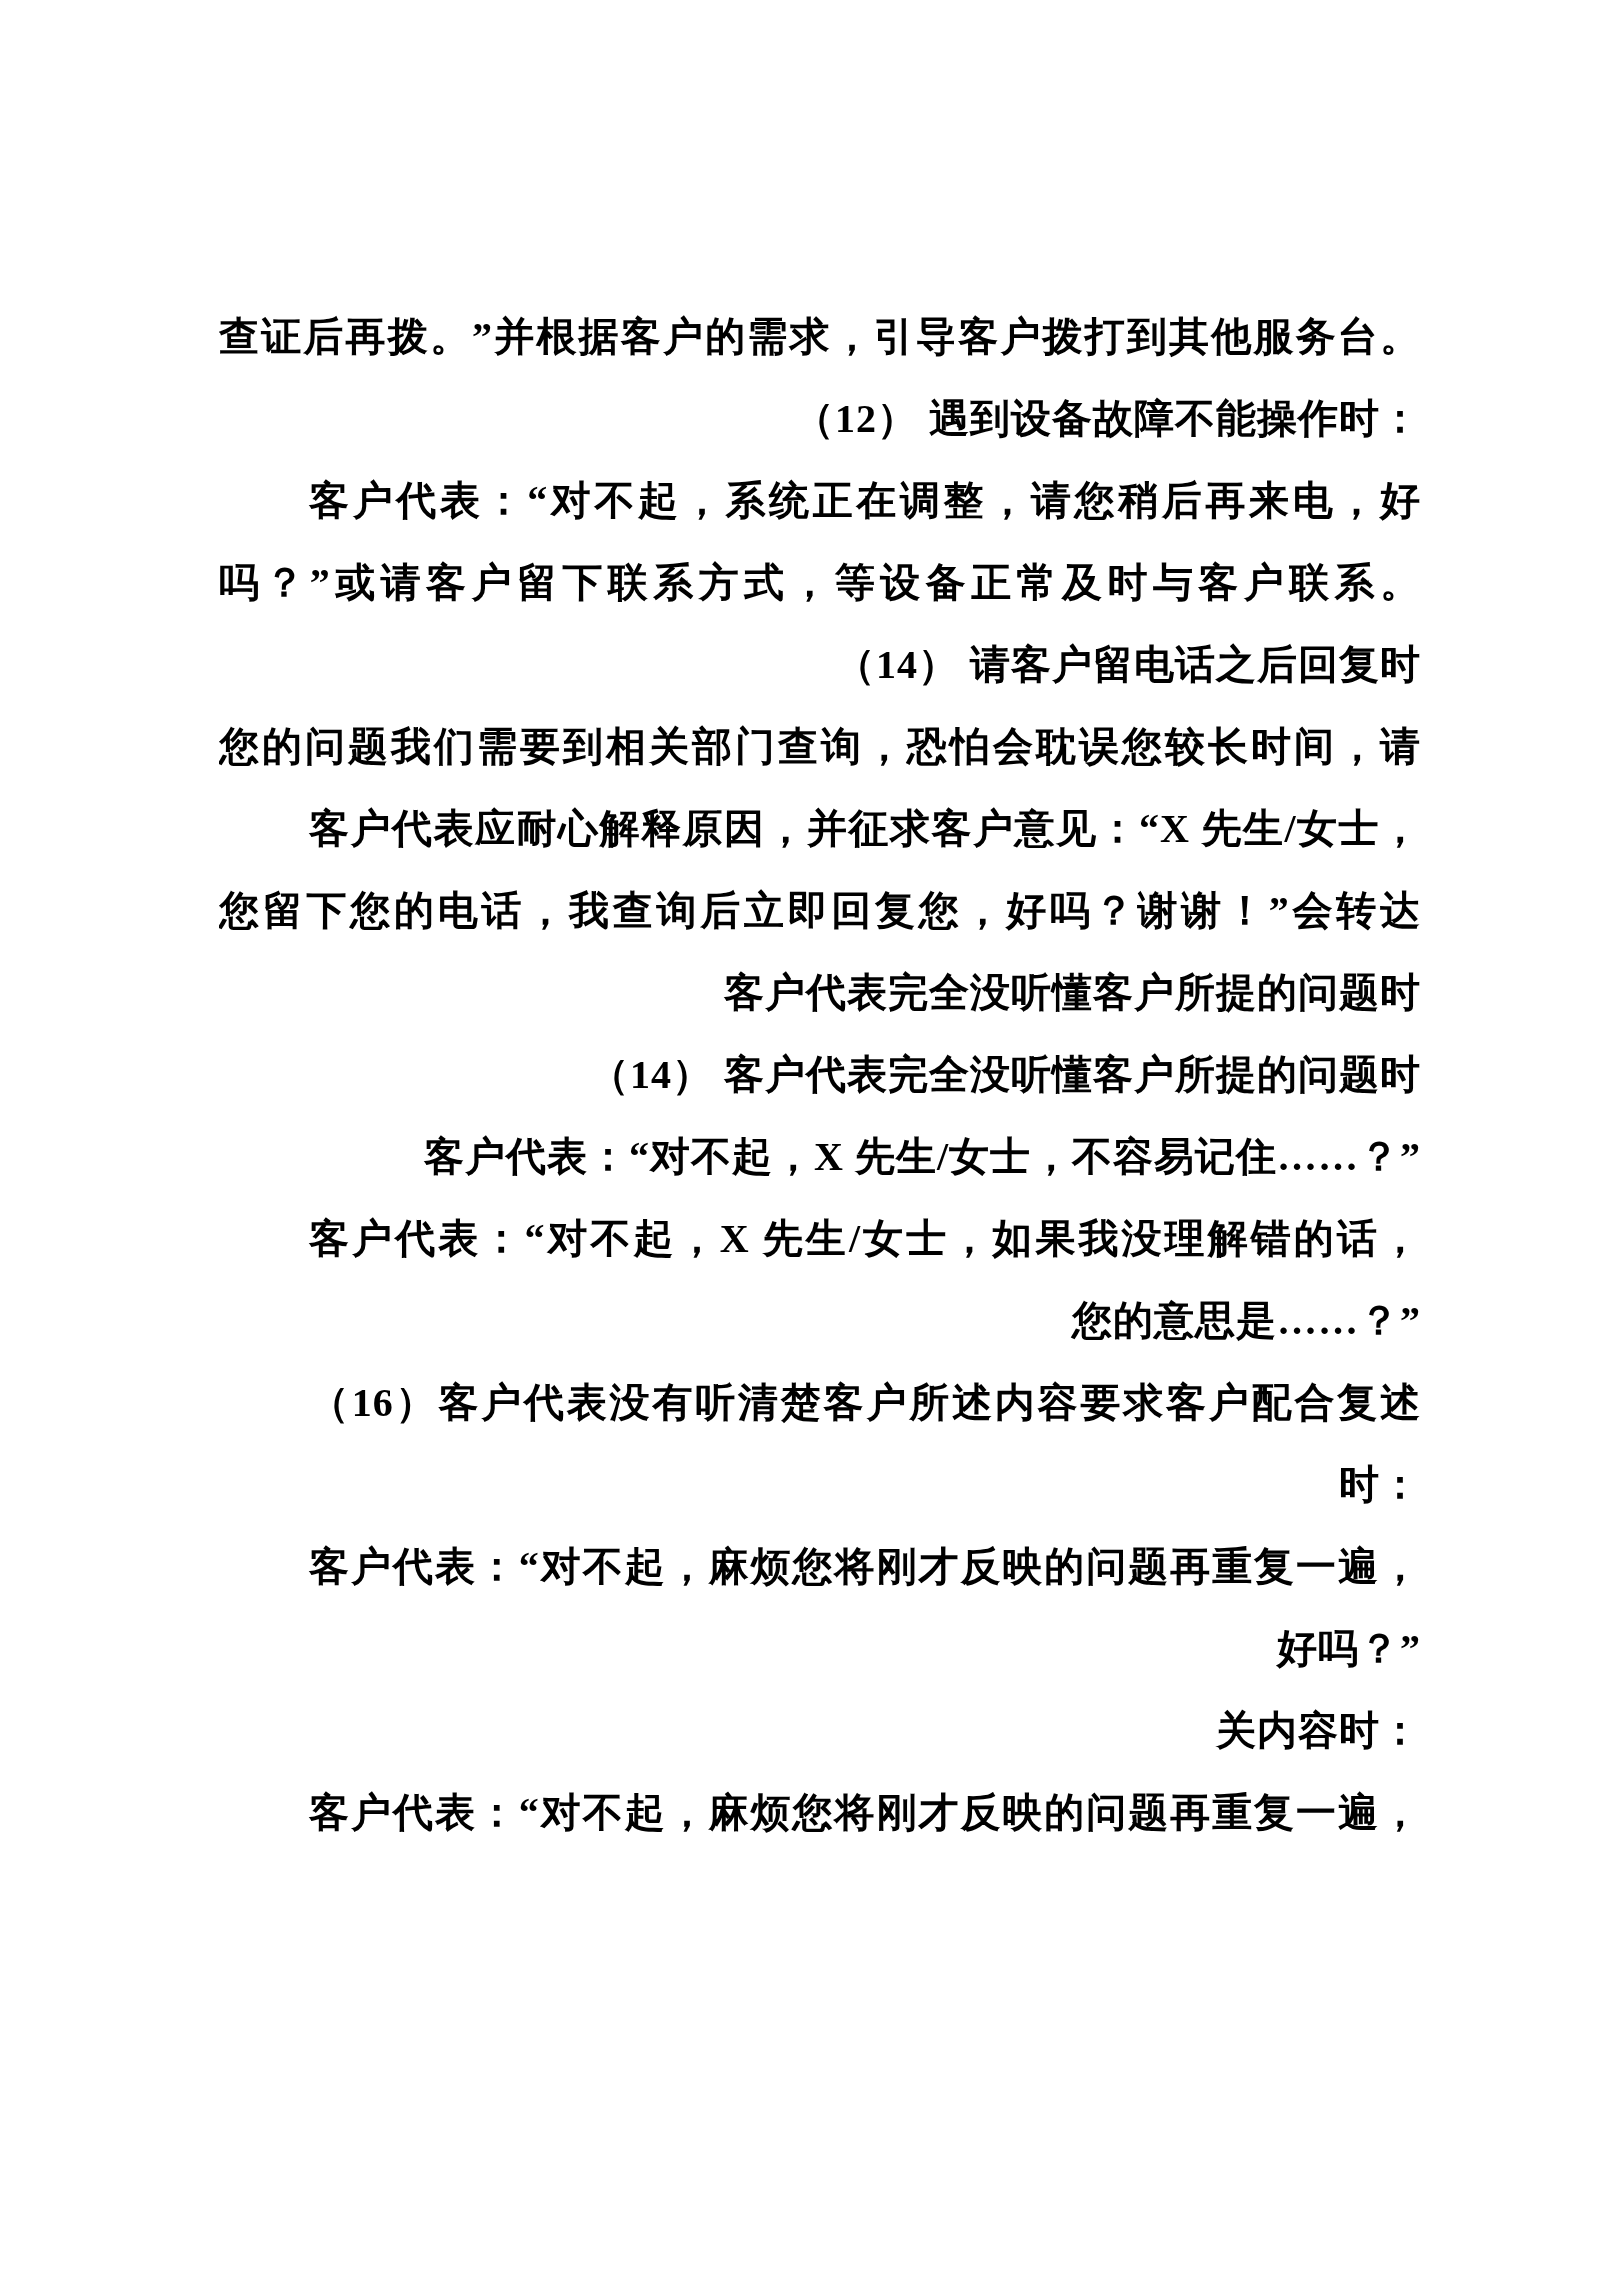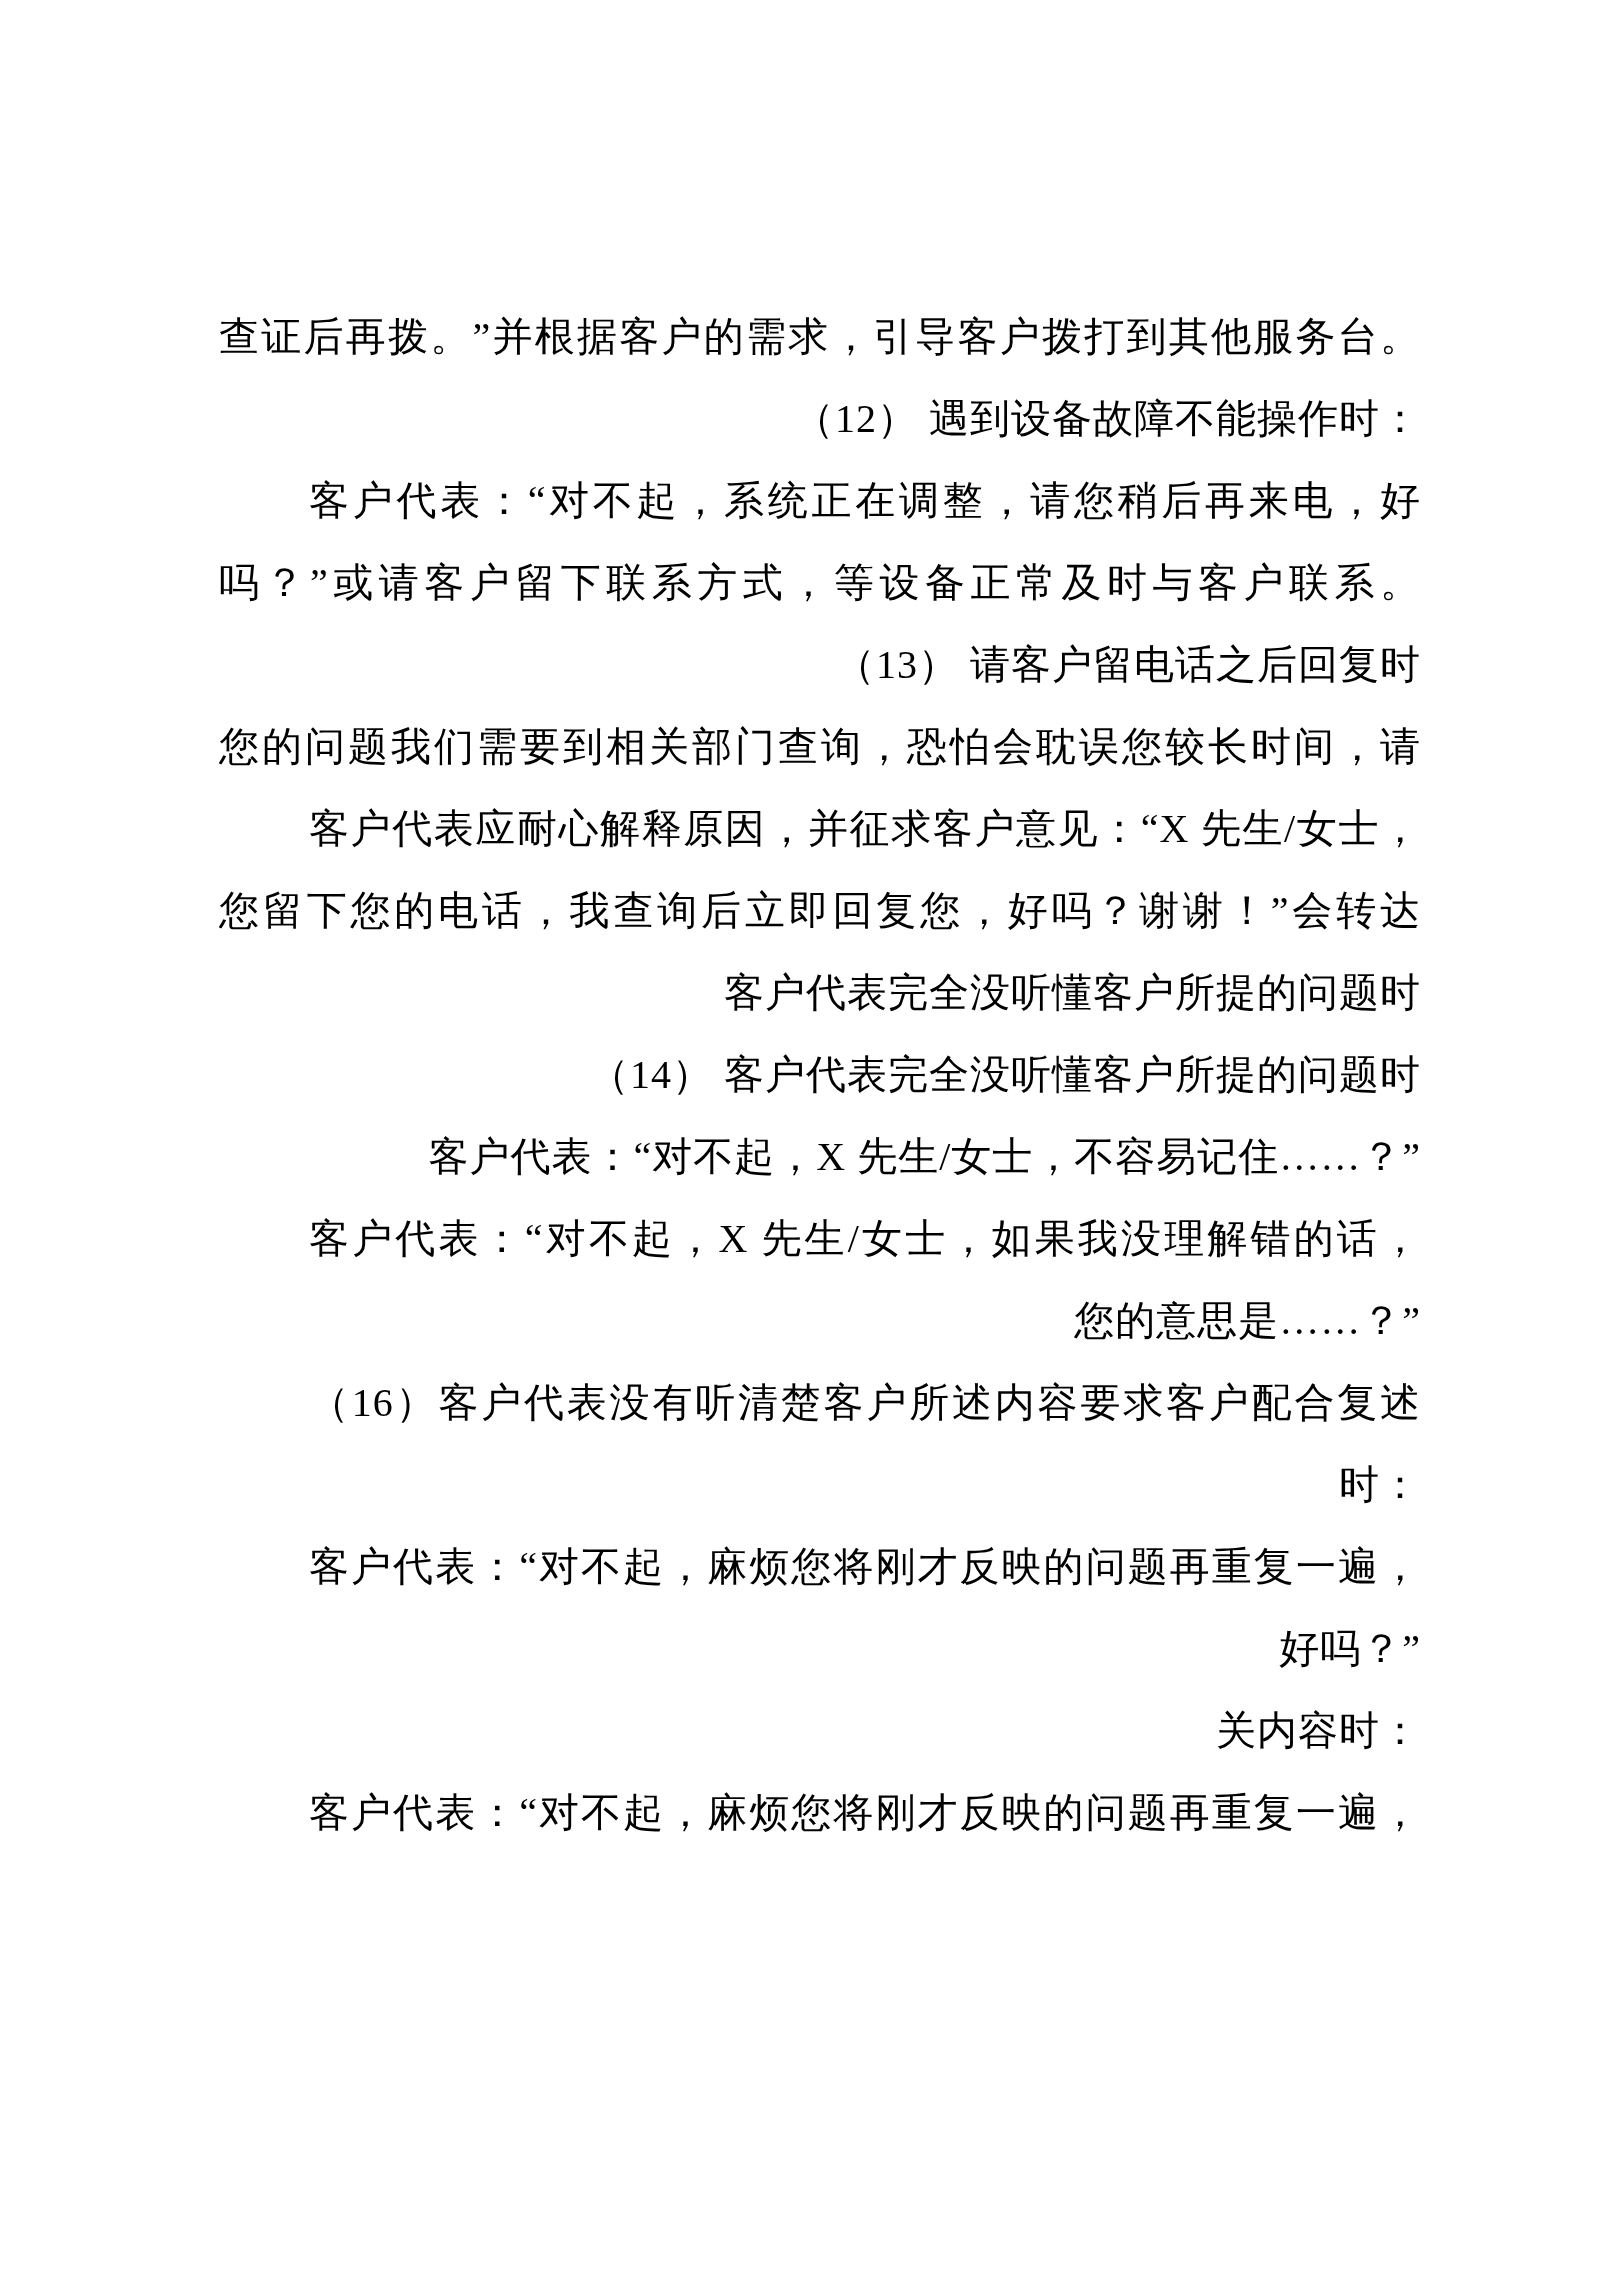--- a/index.html
+++ b/index.html
@@ -13,20 +13,21 @@
     height: 2293px;
     background: #ffffff;
     overflow: hidden;
     font-family: "Liberation Serif", "DejaVu Serif", serif;
   }
   .content {
     position: absolute;
     left: 219px;
     top: 296px;
     width: 1202px;
+    font-weight: bold;
   }
   .line {
     height: 82px;
     line-height: 82px;
     font-size: 40px;
     color: #000000;
     letter-spacing: 1px;
     white-space: nowrap;
     text-align: right;
   }
@@ -45,21 +46,21 @@
 </style>
 </head>
 <body>
 
 <div class="page">
   <div class="content">
     <div class="line j">查证后再拨。”并根据客户的需求，引导客户拨打到其他服务台。</div>
     <div class="line ind">（12） 遇到设备故障不能操作时：</div>
     <div class="line ind j">客户代表：“对不起，系统正在调整，请您稍后再来电，好</div>
     <div class="line j">吗？”或请客户留下联系方式，等设备正常及时与客户联系。</div>
-    <div class="line ind">（13） 请客户留电话之后回复时</div>
+    <div class="line ind">（14） 请客户留电话之后回复时</div>
     <div class="line j">您的问题我们需要到相关部门查询，恐怕会耽误您较长时间，请</div>
     <div class="line ind j">客户代表应耐心解释原因，并征求客户意见：“X 先生/女士，</div>
     <div class="line j">您留下您的电话，我查询后立即回复您，好吗？谢谢！”会转达</div>
     <div class="line">客户代表完全没听懂客户所提的问题时</div>
     <div class="line ind">（14） 客户代表完全没听懂客户所提的问题时</div>
     <div class="line ind">客户代表：“对不起，X 先生/女士，不容易记住……？”</div>
     <div class="line ind j">客户代表：“对不起，X 先生/女士，如果我没理解错的话，</div>
     <div class="line">您的意思是……？”</div>
     <div class="line ind j">（16）客户代表没有听清楚客户所述内容要求客户配合复述</div>
     <div class="line">时：</div>

